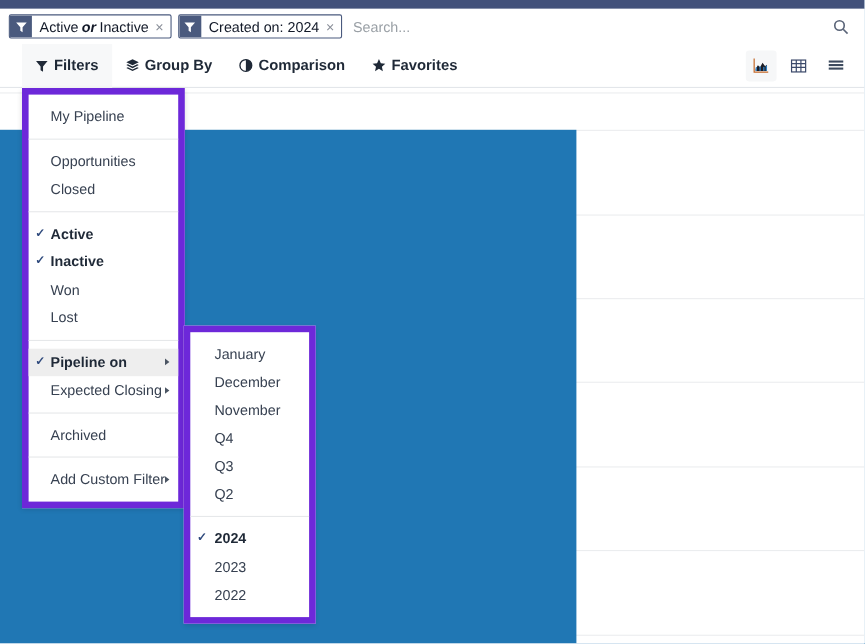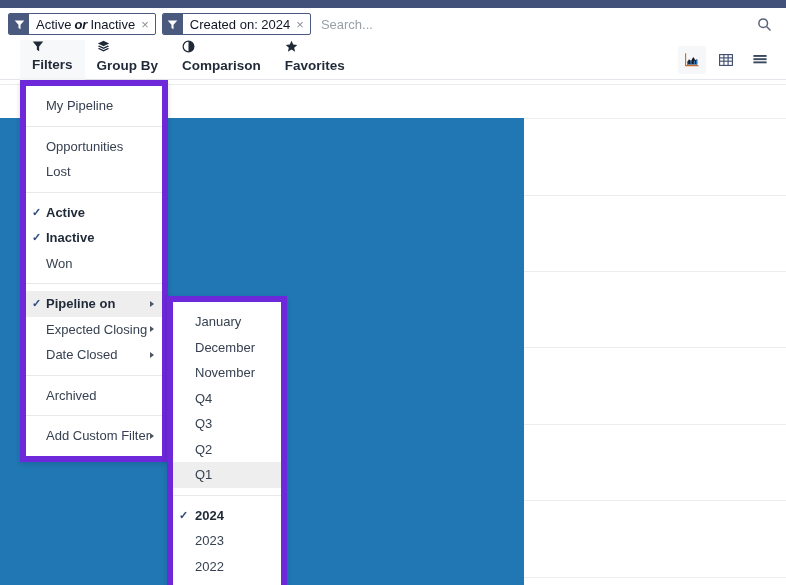--- a/index.html
+++ b/index.html
@@ -84,29 +84,28 @@
   
   .toolbar {
     position: absolute; left: 0; top: 40px;
     width: 786px; height: 40px;
     background: #ffffff;
     border-bottom: 1px solid #e3e6ea;
     display: flex; align-items: center;
     padding: 0 12px 0 20px;
   }
   .tbitem {
-    display: flex; gap: 5px;
+    display: flex; align-items: center; gap: 5px;
     height: 40px;
     padding: 0 12px;
     font-size: 13.5px;
     font-weight: bold;
     color: #1f2937;
     cursor: pointer;
     white-space: nowrap;
-    flex-direction: column;
   }
   .tbitem.active { background: #f7f8f9; }
   .tbitem svg { display:block; }
   .spacer { flex: 1 1 auto; }
   .viewbtn {
     width: 28px; height: 28px;
     display: flex; align-items: center; justify-content: center;
     border-radius: 3px;
     margin-left: 6px;
     cursor: pointer;
@@ -295,52 +294,51 @@
     <div class="mi">
       <span>My Pipeline</span>
     </div>
 
     <div class="sep"></div>
 
     <div class="mi">
       <span>Opportunities</span>
     </div>
     <div class="mi">
-      <span>Lost</span>
+      <span>Closed</span>
     </div>
 
     <div class="sep"></div>
 
     <div class="mi bold">
       <span class="chk">✓</span>
       <span>Active</span>
     </div>
     <div class="mi bold">
       <span class="chk">✓</span>
       <span>Inactive</span>
     </div>
     <div class="mi">
       <span>Won</span>
+    </div>
+    <div class="mi">
+      <span>Lost</span>
     </div>
 
     <div class="sep"></div>
 
     <div class="mi bold hl">
       <span class="chk">✓</span>
       <span>Pipeline on</span>
       <span class="caret"></span>
     </div>
     <div class="mi">
       <span>Expected Closing</span>
       <span class="caret"></span>
     </div>
-    <div class="mi">
-      <span>Date Closed</span>
-      <span class="caret"></span>
-    </div>
 
     <div class="sep"></div>
 
     <div class="mi">
       <span>Archived</span>
     </div>
 
     <div class="sep"></div>
 
     <div class="mi">
@@ -360,23 +358,20 @@
       <span>November</span>
     </div>
     <div class="mi">
       <span>Q4</span>
     </div>
     <div class="mi">
       <span>Q3</span>
     </div>
     <div class="mi">
       <span>Q2</span>
-    </div>
-    <div class="mi hl">
-      <span>Q1</span>
     </div>
 
     <div class="sep"></div>
 
     <div class="mi bold">
       <span class="chk">✓</span>
       <span>2024</span>
     </div>
     <div class="mi">
       <span>2023</span>

